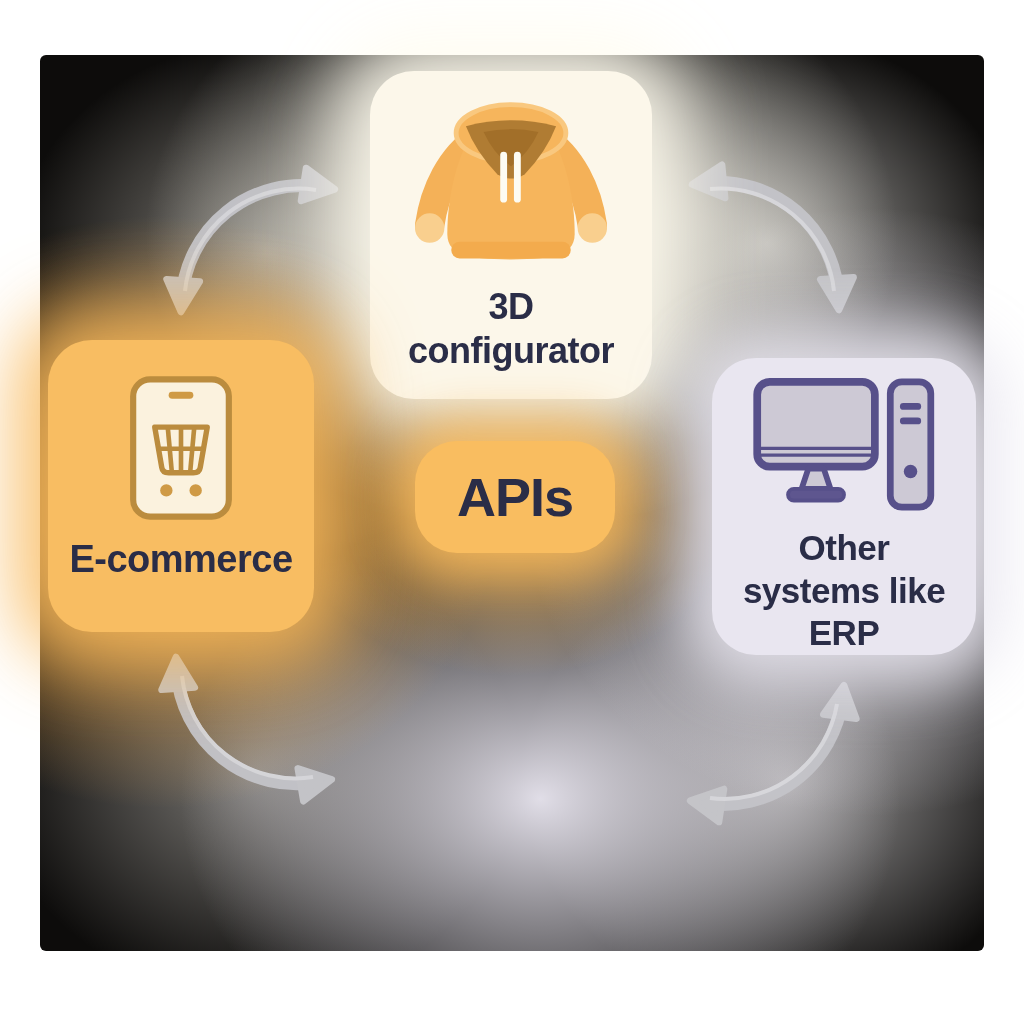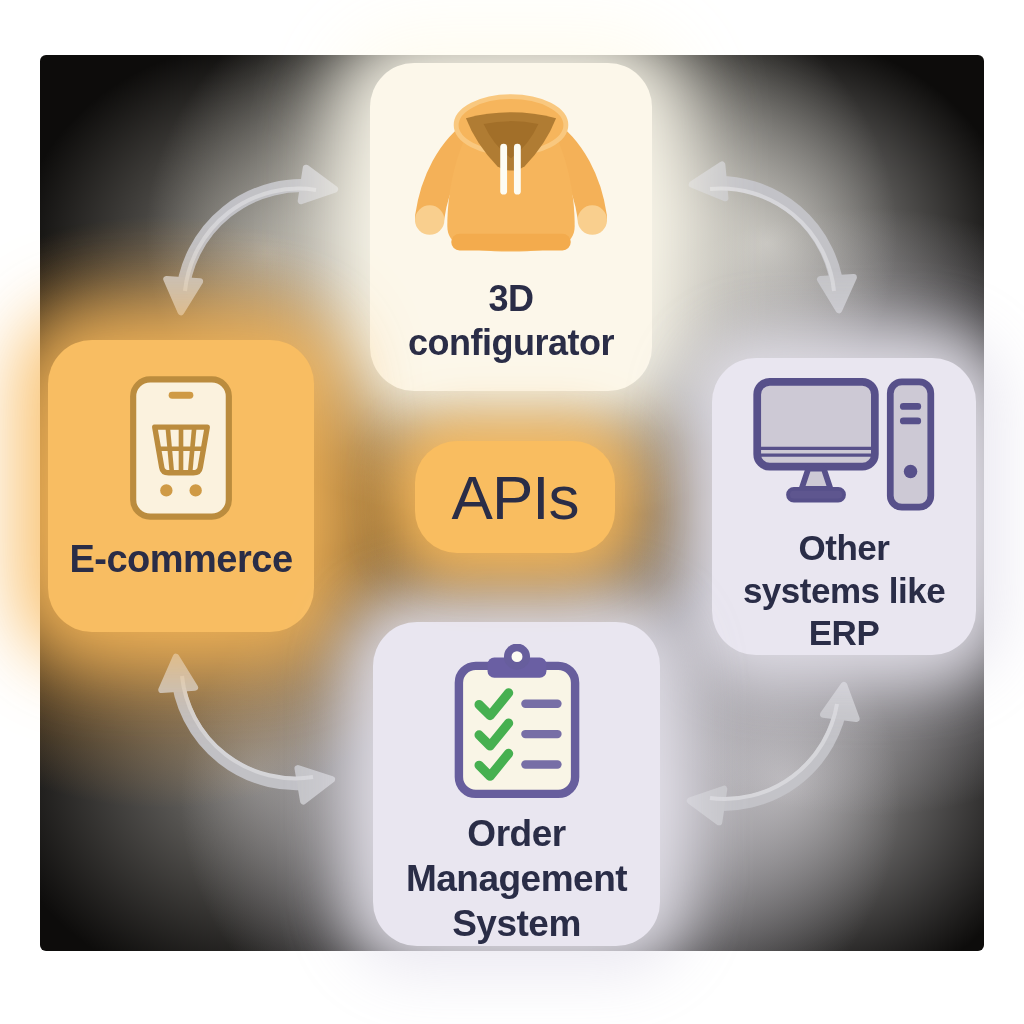--- a/index.html
+++ b/index.html
@@ -27,21 +27,21 @@
   .arrow-layer { position:absolute; left:0; top:0; width:944px; height:896px; }
   .card {
     position:absolute; border-radius:44px; display:flex; flex-direction:column;
     align-items:center; text-align:center;
   }
   .card-label {
     font-weight:700; color:#2a2d47; white-space:pre-line; line-height:1.22;
     letter-spacing:-0.5px;
   }
   .card-top {
-    left:330px; top:8px; width:282px; height:328px; background:#fcf7ea;
+    left:330px; top:16px; width:282px; height:328px; background:#fcf7ea;
     box-shadow:0 0 75px 38px rgba(255,252,238,0.9); padding-top:16px;
   }
   .card-top .card-label { font-size:36px; margin-top:6px; }
   .card-left {
     left:8px; top:285px; width:266px; height:292px; background:#f8bd62;
     box-shadow:0 0 70px 34px rgba(248,184,90,0.85); padding-top:32px;
   }
   .card-left .card-label { font-size:38px; margin-top:12px; }
   .card-right {
     left:672px; top:303px; width:264px; height:297px; background:#e9e6f0;
@@ -53,21 +53,21 @@
     box-shadow:0 0 60px 30px rgba(233,230,240,0.85); padding-top:22px;
   }
   .card-bottom .card-label { font-size:37px; margin-top:10px; }
   .pill {
     position:absolute; left:375px; top:386px; width:200px; height:112px;
     background:#f9bd60; border-radius:42px;
     box-shadow:0 0 48px 22px rgba(249,186,92,0.8);
     display:flex; align-items:center; justify-content:center;
   }
   .pill-label {
-    font-weight:400; font-size:62px; color:#2a2d47; letter-spacing:-1px;
+    font-weight:700; font-size:54px; color:#2a2d47; letter-spacing:-1px;
   }
 </style>
 </head>
 <body>
 
 <div class="page">
   <div class="canvas">
 
     <svg class="arrow-layer" width="944" height="896" viewBox="0 0 944 896">
       <defs>
@@ -140,35 +140,19 @@
         <rect x="143" y="4" width="42" height="130" rx="12" fill="#cdc9d5" stroke="#57508a" stroke-width="7"></rect>
         <rect x="153" y="26" width="22" height="7" rx="3.5" fill="#57508a"></rect>
         <rect x="153" y="41" width="22" height="7" rx="3.5" fill="#57508a"></rect>
         <circle cx="164" cy="97" r="7" fill="#57508a"></circle>
       </svg>
       <div class="card-label">Other
 systems like
 ERP</div>
     </div>
 
-    <div class="card card-bottom">
-      <svg width="158" height="172" viewBox="0 0 170 186">
-        <rect x="16" y="26" width="138" height="152" rx="20" fill="#f9f5e6" stroke="#675e9d" stroke-width="10"></rect>
-        <rect x="50" y="16" width="70" height="24" rx="8" fill="#6a5fa3"></rect>
-        <circle cx="85" cy="15" r="11" fill="#fdfbf2" stroke="#675e9d" stroke-width="9"></circle>
-        <path d="M40,72 l13,13 l22,-27" fill="none" stroke="#46b050" stroke-width="11" stroke-linecap="round" stroke-linejoin="round"></path>
-        <path d="M40,108 l13,13 l22,-27" fill="none" stroke="#46b050" stroke-width="11" stroke-linecap="round" stroke-linejoin="round"></path>
-        <path d="M40,144 l13,13 l22,-27" fill="none" stroke="#46b050" stroke-width="11" stroke-linecap="round" stroke-linejoin="round"></path>
-        <rect x="90" y="66" width="48" height="10" rx="5" fill="#776ea6"></rect>
-        <rect x="90" y="102" width="48" height="10" rx="5" fill="#776ea6"></rect>
-        <rect x="90" y="138" width="48" height="10" rx="5" fill="#776ea6"></rect>
-      </svg>
-      <div class="card-label">Order
-Management
-System</div>
-    </div>
 
     <div class="pill">
       <div class="pill-label">APIs</div>
     </div>
 
   </div>
 </div>
 
 </body></html>

